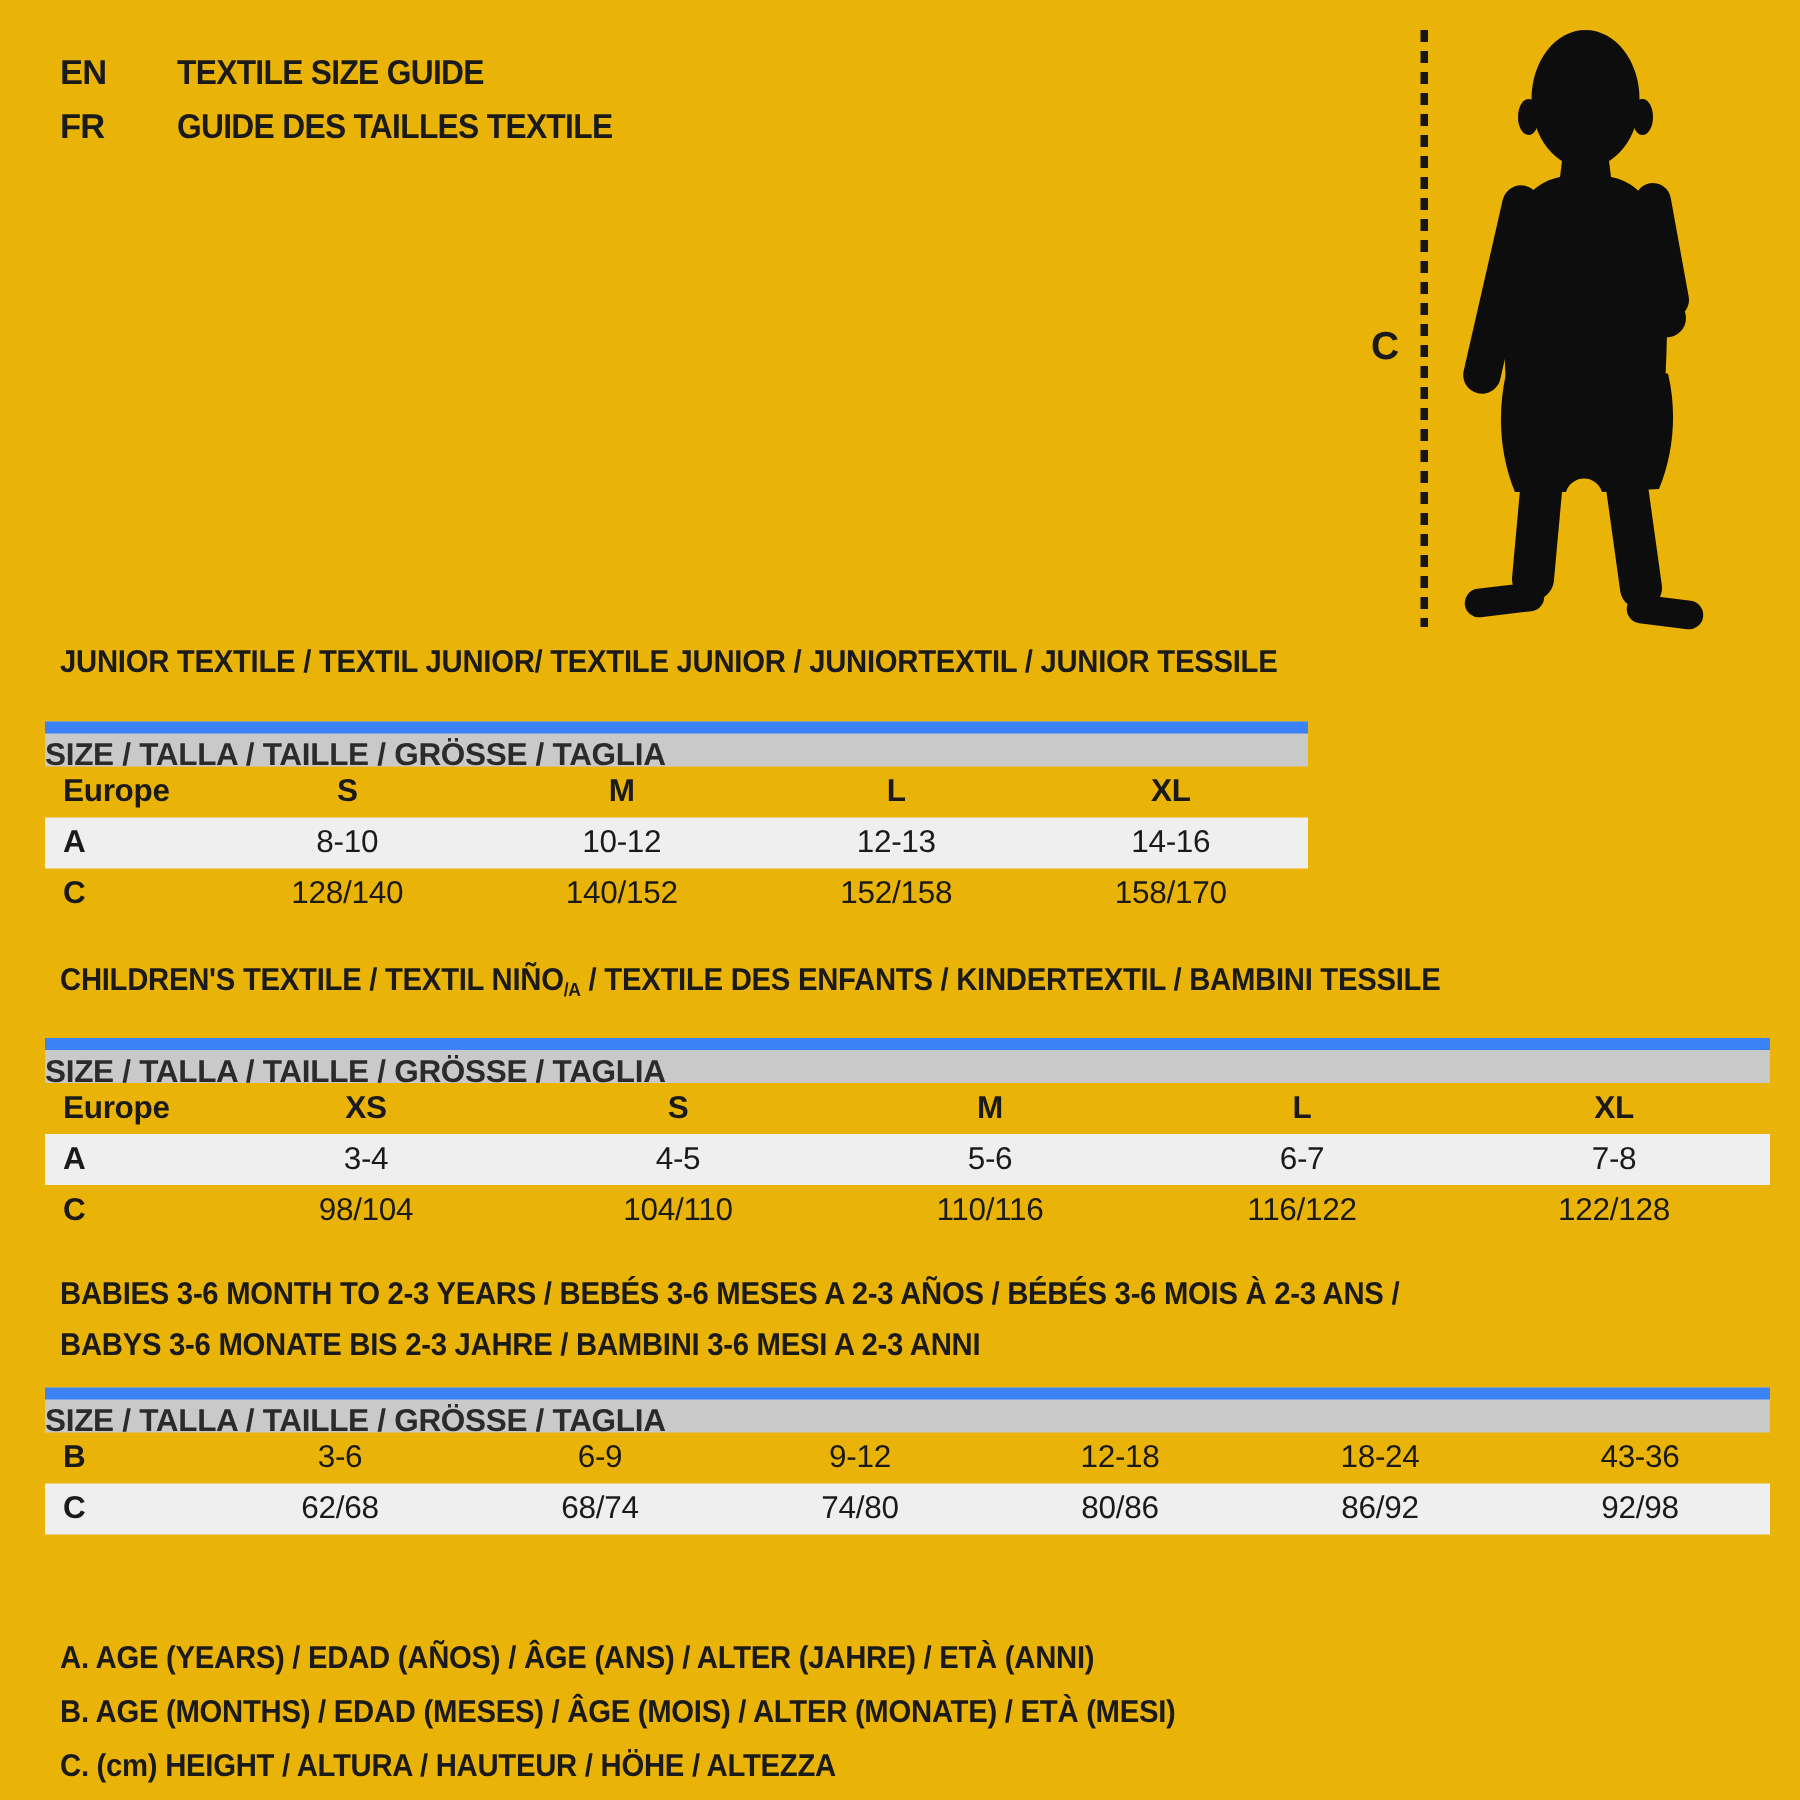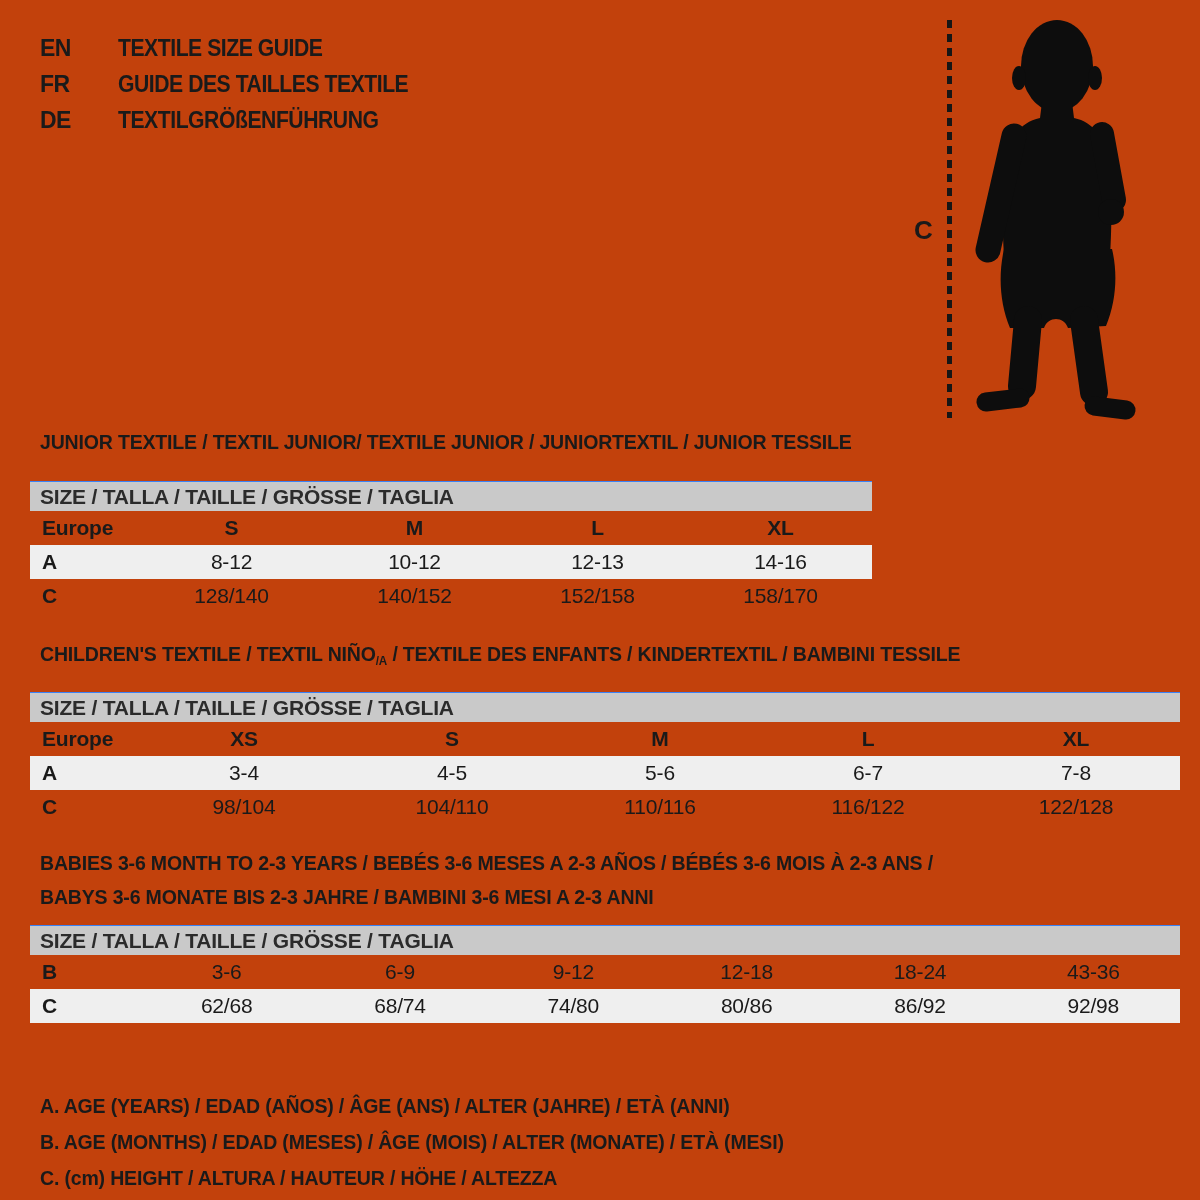--- a/index.html
+++ b/index.html
@@ -3,21 +3,21 @@
 <meta charset="utf-8">
 <style>
   html,body { margin:0; padding:0; }
   body {
     width:1200px; height:1200px;
     background:#ffffff;
     font-family:"Liberation Sans","DejaVu Sans",sans-serif;
     color:#1a1a1a;
     -webkit-font-smoothing:antialiased;
   }
-  .page { position:relative; width:1200px; height:1200px; overflow:hidden; background:#c2410c; }
+  .page { position:relative; width:1200px; height:1200px; overflow:hidden; background:#eab308; }
 
   
   .langs { position:absolute; left:40px; top:30px; }
   .lang-row { display:flex; height:36px; align-items:center; }
   .lang-code {
     width:78px; font-size:23px; font-weight:700; letter-spacing:-0.5px;
   }
   .lang-label {
     font-size:23px; font-weight:700; letter-spacing:-0.5px; white-space:nowrap;
     transform:scaleX(0.92); transform-origin:0 50%;
@@ -40,23 +40,23 @@
     font-size:21px; font-weight:700; letter-spacing:-0.2px; white-space:nowrap;
     transform:scaleX(0.93); transform-origin:0 50%;
   }
   .sec-title .subbed { font-size:0.6em; vertical-align:baseline; position:relative; top:4px; font-weight:700; }
   .sec-title-2line { line-height:34px; }
 
   
   .tbl { position:absolute; }
   .bar {
     height:30px; line-height:30px;
-    background:#c9c9c9; border-top:1px solid #3b82f6; box-sizing:border-box;
+    background:#c9c9c9; border-top:8px solid #3b82f6; box-sizing:border-box;
     font-size:21px; font-weight:700; color:#2b2b2b; letter-spacing:-0.2px;
-    padding-left:10px; white-space:nowrap;
+    white-space:nowrap;
   }
   .row { display:grid; height:34px; align-items:center; font-size:21px; }
   .row > div { text-align:center; letter-spacing:-0.2px; }
   .row > div:first-child { text-align:left; padding-left:12px; font-weight:700; }
   .row.head > div { font-weight:700; }
   .row.alt { background:#efefef; }
   .cols-4 { grid-template-columns:110px repeat(4,1fr); }
   .cols-5 { grid-template-columns:110px repeat(5,1fr); }
   .cols-6 { grid-template-columns:110px repeat(6,1fr); }
 
@@ -75,24 +75,20 @@
 
   <div class="langs">
     <div class="lang-row">
       <span class="lang-code">EN</span>
       <span class="lang-label">TEXTILE SIZE GUIDE</span>
     </div>
     <div class="lang-row">
       <span class="lang-code">FR</span>
       <span class="lang-label">GUIDE DES TAILLES TEXTILE</span>
     </div>
-    <div class="lang-row">
-      <span class="lang-code">DE</span>
-      <span class="lang-label">TEXTILGRÖßENFÜHRUNG</span>
-    </div>
   </div>
 
   <div class="height-line"></div>
   <div class="height-label">C</div>
   <svg class="toddler" width="185" height="415" viewBox="0 0 185 415">
     <g fill="#0d0d0d" stroke="#0d0d0d">
 
       <ellipse cx="99" cy="52" rx="36" ry="46" stroke="none"></ellipse>
       <ellipse cx="61" cy="64" rx="7" ry="12" stroke="none"></ellipse>
       <ellipse cx="137" cy="64" rx="7" ry="12" stroke="none"></ellipse>
@@ -120,21 +116,21 @@
     <div class="bar">SIZE / TALLA / TAILLE / GRÖSSE / TAGLIA</div>
     <div class="row head cols-4">
       <div>Europe</div>
       <div>S</div>
       <div>M</div>
       <div>L</div>
       <div>XL</div>
     </div>
     <div class="row alt cols-4">
       <div>A</div>
-      <div>8-12</div>
+      <div>8-10</div>
       <div>10-12</div>
       <div>12-13</div>
       <div>14-16</div>
     </div>
     <div class="row cols-4">
       <div>C</div>
       <div>128/140</div>
       <div>140/152</div>
       <div>152/158</div>
       <div>158/170</div>

